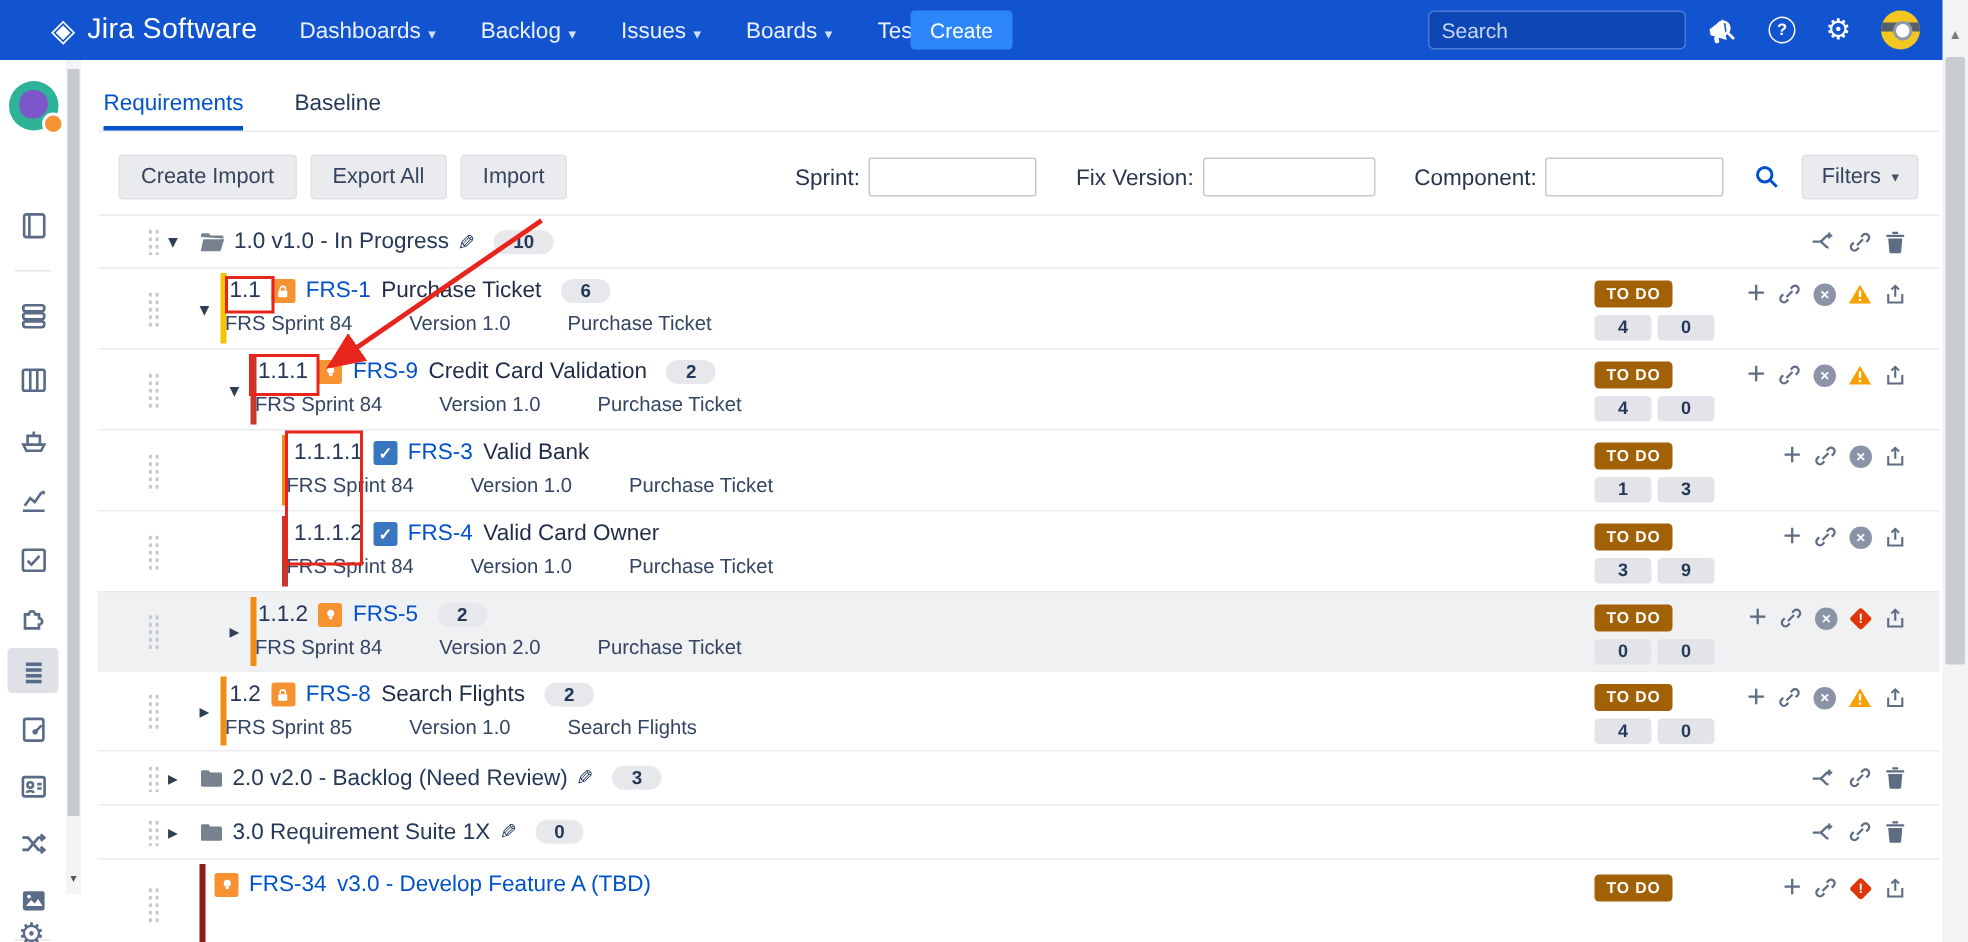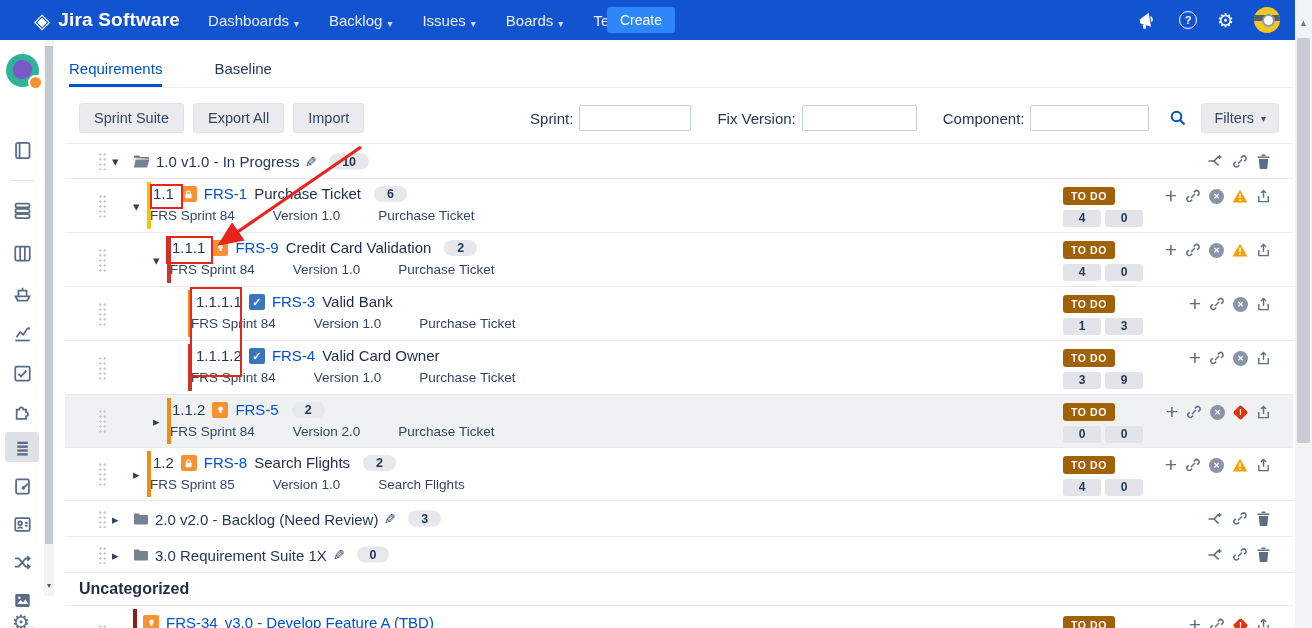--- a/index.html
+++ b/index.html
@@ -3,21 +3,21 @@
 <meta charset="utf-8">
 <style>
   *{box-sizing:border-box;margin:0;padding:0}
   html,body{width:1312px;height:628px;overflow:hidden}
   body{font-family:"Liberation Sans",sans-serif;background:#fff;position:relative;color:#172B4D}
 
   
   .navbar{position:absolute;top:0;left:0;width:1312px;height:40px;background:#1254CF;display:flex;align-items:center;color:#fff;z-index:5}
   .brand{display:flex;align-items:center;gap:8px;margin-left:34px}
   .brand .logo{font-size:21px;color:#fff;line-height:1}
-  .brand .brand-text{font-size:19px;font-weight:700;letter-spacing:.2px}
+  .brand .brand-text{font-size:19px;font-weight:400;letter-spacing:.2px}
   .navmenus{display:flex;align-items:center;gap:30px;margin-left:28px}
   .navmenu{display:flex;align-items:flex-end;gap:5px;font-size:15px;color:#EAF0FC;cursor:pointer}
   .caret{font-size:10px;opacity:.9}
   .create-btn{position:absolute;left:607px;top:7px;height:26px;padding:0 13px;background:#2E86FB;border:none;border-radius:3px;color:#fff;font-size:14px;font-weight:500;font-family:inherit;cursor:pointer}
   .nav-search{position:absolute;left:952px;top:7px;width:172px;height:26px;background:#0D47B5;border:1px solid #4A7BD9;border-radius:4px;display:flex;align-items:center;padding:0 8px}
   .nav-search input{flex:1;background:transparent;border:none;outline:none;color:#fff;font-size:14px;font-family:inherit}
   .nav-search input::placeholder{color:#C9D6F0}
   .nav-iconbar{position:absolute;left:1138px;top:0;height:40px;display:flex;align-items:center;gap:20px}
   .help-circ{width:18px;height:18px;border:1.6px solid #fff;border-radius:50%;font-size:11px;font-weight:bold;display:flex;align-items:center;justify-content:center}
   .gear-glyph{font-size:19px;line-height:1}
@@ -39,21 +39,21 @@
   .proj-avatar::before{content:"";position:absolute;left:7px;top:6px;width:19px;height:19px;background:#7B57C9;border-radius:48% 52% 55% 45%}
   .proj-avatar .badge{position:absolute;right:-4px;bottom:-3px;width:15px;height:15px;background:#F79232;border:2px solid #fff;border-radius:50%}
   .side-divider{position:absolute;left:10px;width:24px;height:1px;background:#E3E5E8}
   .side-scroll{position:absolute;left:44px;top:0;width:10px;height:556px;background:#F3F4F5}
   .side-scroll .thumb{position:absolute;top:6px;left:1px;width:8px;height:498px;background:#C6C9CD}
   .side-scroll .down{position:absolute;bottom:6px;left:0;width:10px;text-align:center;font-size:8px;color:#555}
   .side-gear{position:absolute;left:12px;top:570px;font-size:20px;color:#5A6B87}
 
   
   .content{position:absolute;left:65px;top:40px;width:1228px;height:588px;background:#fff}
-  .tabs{position:absolute;top:0;left:0;right:0;height:48px;border-bottom:1px solid #EBECF0;display:flex;align-items:flex-end;gap:52px;padding:0 0 0 4px}
+  .tabs{position:absolute;top:0;left:0;right:0;height:48px;border-bottom:1px solid #EBECF0;display:flex;align-items:flex-end;gap:34px;padding:0 0 0 4px}
   .tab{font-size:15px;padding-bottom:10px;cursor:pointer}
   .tab.active{color:#0052CC;font-weight:500;border-bottom:3px solid #0052CC;padding-bottom:7px}
   .tab.inactive{color:#253858}
 
   .toolbar{position:absolute;top:62px;left:14px;right:14px;height:32px;display:flex;align-items:center}
   .tb-btn{background:#EAEBEE;border:1px solid #E0E2E6;border-radius:3px;padding:6px 14px;font-size:14.5px;color:#35455E;font-family:inherit;cursor:pointer;margin-right:9px}
   .filter-group{display:flex;align-items:center;gap:6px;margin-left:26px;font-size:15px;color:#28354E}
   .filter-group:first-of-type{margin-left:auto}
   .filter-group input{width:112px;height:26px;border:1px solid #C5CBD3;border-radius:2px;font-family:inherit;font-size:13px;padding:0 6px;outline:none}
   .filter-group input.w2{width:115px}
@@ -146,20 +146,29 @@
     <span class="navmenu">
         <span>Boards</span>
         <span class="caret">▾</span>
       </span>
     <span class="navmenu">
         <span>Tests</span>
         <span class="caret">▾</span>
       </span>
   </div>
   <button class="create-btn">Create</button>
+  <div class="nav-search">
+    <input type="text" placeholder="Search" style="">
+    <span class="act">
+      <svg class="sico" width="16" height="16" viewBox="0 0 16 16" fill="none" stroke="#fff" stroke-width="1.8">
+          <circle cx="6.7" cy="6.7" r="4.2"></circle>
+          <path d="M10 10l4 4"></path>
+        </svg>
+    </span>
+  </div>
   <div class="nav-iconbar">
     <span class="act">
       <svg class="sico" width="21" height="19" viewBox="0 0 21 19" fill="#fff" transform="rotate(-10)">
           <path d="M2 11V7l10-5v14z"></path>
           <path d="M13 5.5c2.6.4 2.6 5.6 0 6z"></path>
           <rect x="4" y="12.5" width="3" height="4.5" rx="1"></rect>
         </svg>
     </span>
     <span class="act help-circ">?</span>
     <span class="act gear-glyph">⚙</span>
@@ -269,21 +278,21 @@
 </div>
 
 <div class="content">
 
   <div class="tabs">
     <span class="tab active">Requirements</span>
     <span class="tab inactive">Baseline</span>
   </div>
 
   <div class="toolbar">
-    <button class="tb-btn">Sprint Suite</button>
+    <button class="tb-btn">Create Import</button>
     <button class="tb-btn">Export All</button>
     <button class="tb-btn">Import</button>
     <span class="filter-group">
       <span>Sprint:</span>
       <input type="text" style="">
     </span>
     <span class="filter-group">
       <span>Fix Version:</span>
       <input type="text" class="w2" style="">
     </span>
@@ -710,23 +719,20 @@
         <span class="act">
             <svg class="sico" width="15" height="16" viewBox="0 0 15 16" fill="#5E6C84">
               <rect x="1.5" y="3" width="12" height="1.5" rx=".5"></rect>
               <rect x="5.5" y="1" width="4" height="1.5" rx=".5"></rect>
               <path d="M2.8 5.5h9.4l-.8 9a1 1 0 0 1-1 .9H4.6a1 1 0 0 1-1-.9z"></path>
             </svg>
           </span>
       </span>
     </div>
 
-    <div class="row section-row">
-      <span class="section-title">Uncategorized</span>
-    </div>
 
     <div class="row last req">
       <span class="drag"></span>
       <span class="vbar l0 bar-darkred"></span>
       <span class="main-line ml-l0" style="left:78px;top:8px">
         <span class="type-ic type-orange">
           <svg width="11" height="12" viewBox="0 0 16 16">
               <circle cx="8" cy="6.3" r="3.4" fill="#fff"></circle>
               <rect x="6.5" y="9.6" width="3" height="2.6" rx=".7" fill="#fff"></rect>
             </svg>

